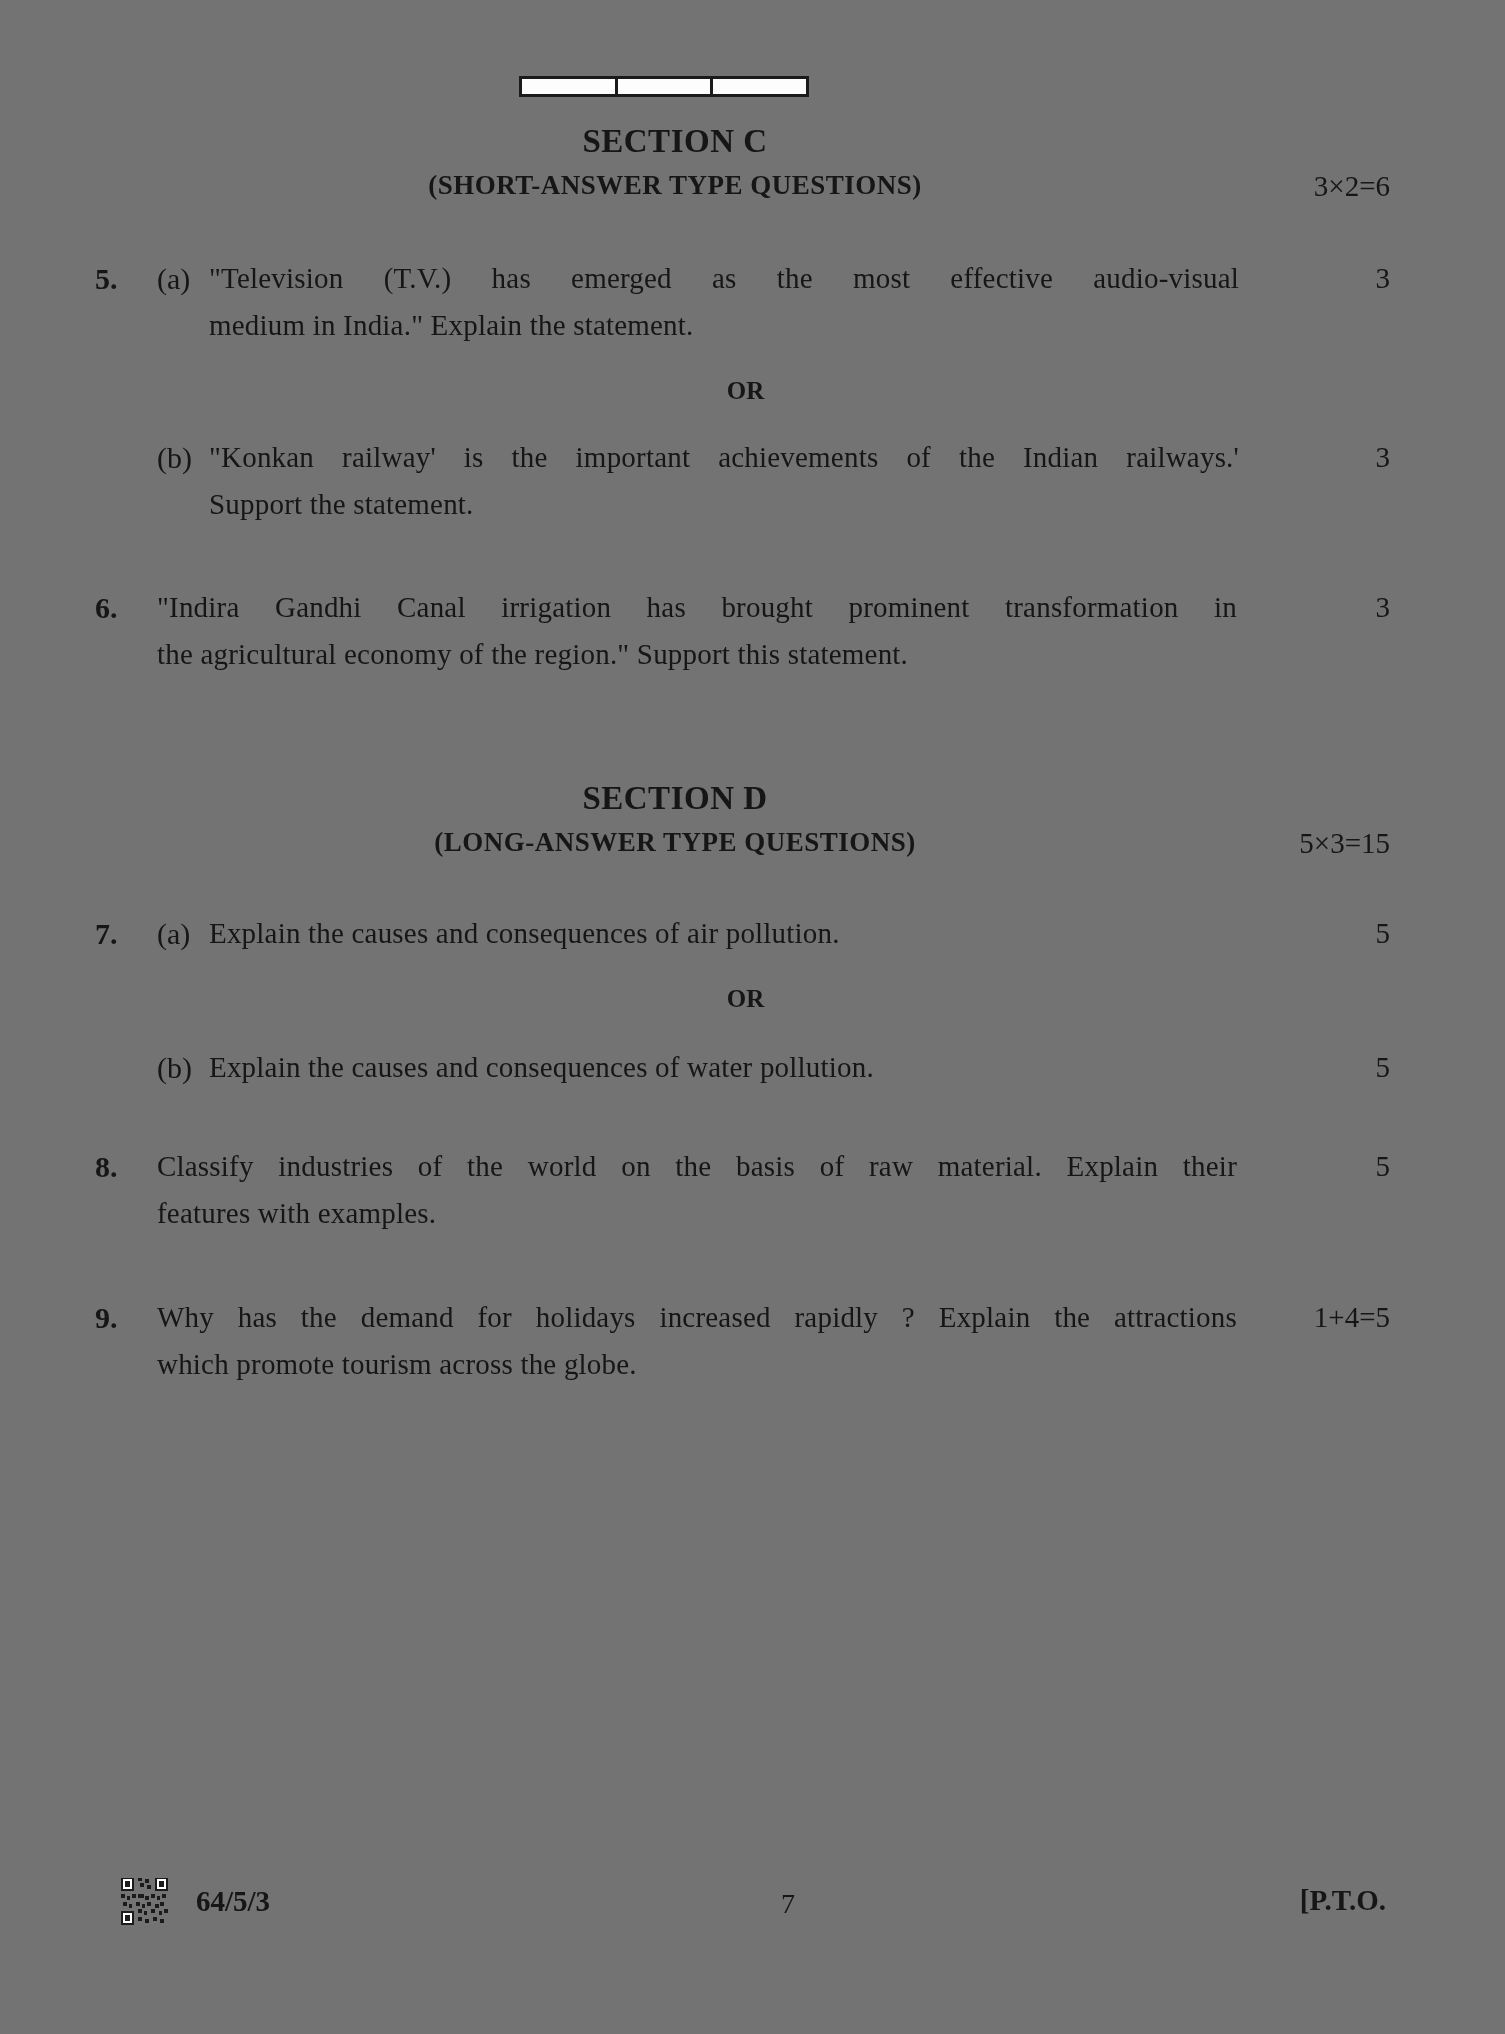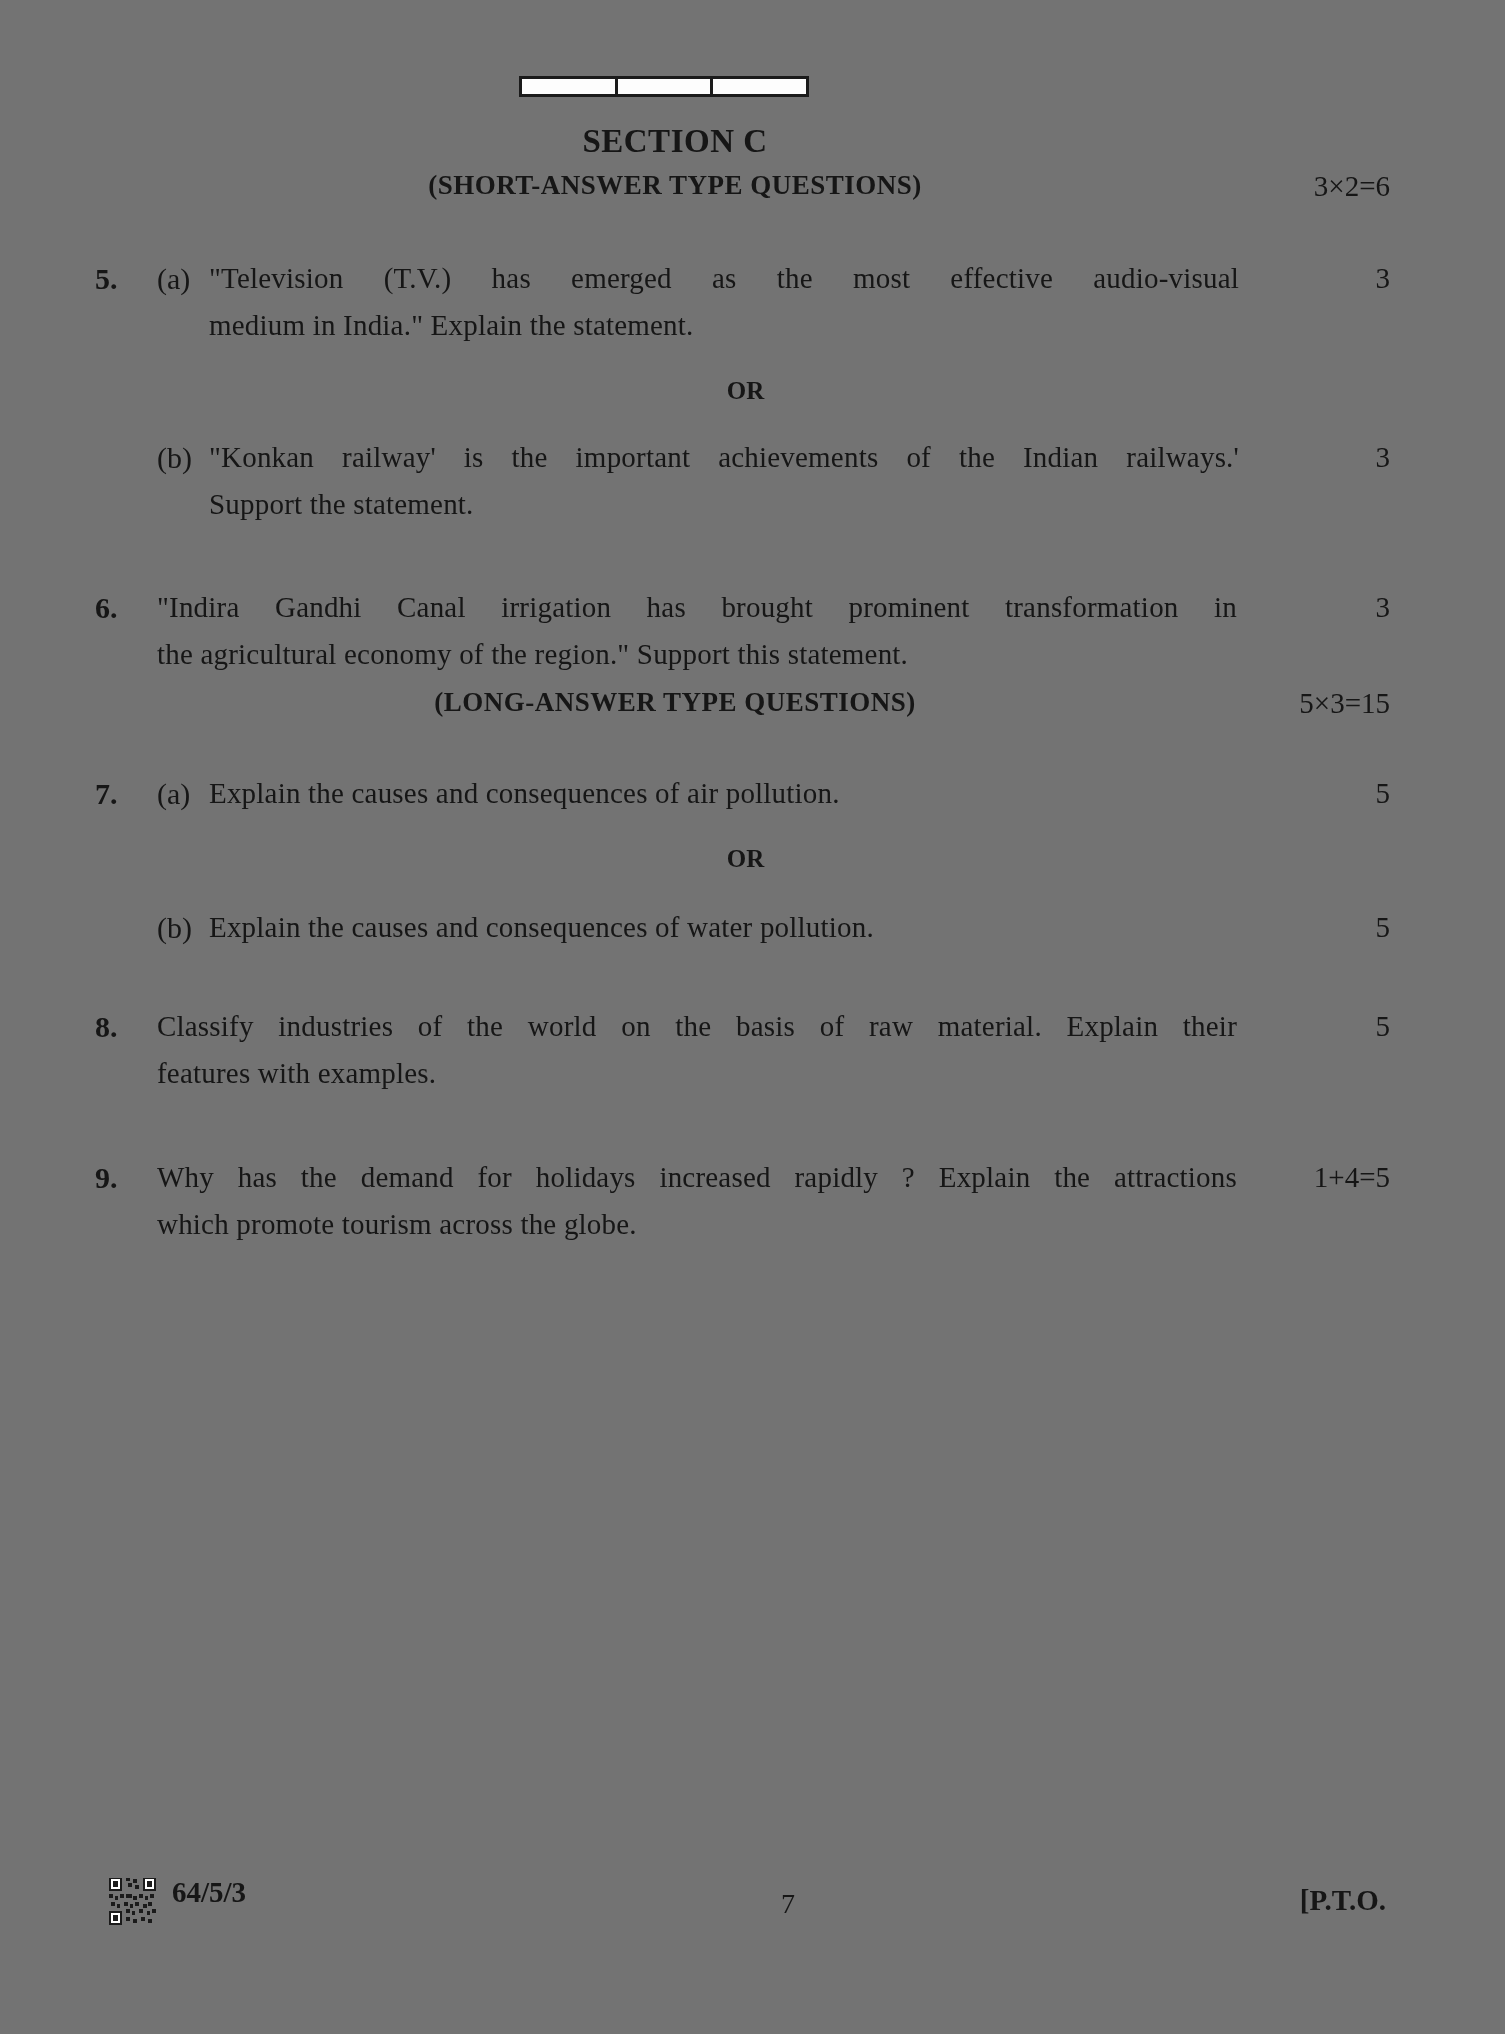--- a/index.html
+++ b/index.html
@@ -86,22 +86,22 @@
   .mt-q8  { margin-top:52px; }
   .mt-q9  { margin-top:57px; }
 
   
   .footer {
     position:absolute;
     left:95px; right:115px; top:1876px;
     height:60px;
   }
   .footer-left {
-    position:absolute; left:14px; top:0;
-    display:flex; align-items:flex-start; gap:16px;
+    position:absolute; left:26px; top:0;
+    display:flex; align-items:center; gap:28px;
   }
   .paper-code { font-weight:bold; font-size:29px; }
   .footer-page {
     position:absolute; left:686px; top:12px;
     font-size:28px;
   }
   .footer-right {
     position:absolute; right:4px; top:8px;
     font-weight:bold; font-size:29px;
   }
@@ -149,20 +149,21 @@
 
     <div class="row mt-q6">
       <div class="qnum">6.</div>
       <div class="qtext qtext-wide">
         <div class="qline jl">"Indira Gandhi Canal irrigation has brought prominent transformation in</div>
         <div class="qline">the agricultural economy of the region." Support this statement.</div>
       </div>
       <div class="marks">3</div>
     </div>
 
+    <div class="section-head mt-secD">SECTION D</div>
     <div class="section-subrow">
       <div class="section-sub">(LONG-ANSWER TYPE QUESTIONS)</div>
       <div class="section-marks">5×3=15</div>
     </div>
 
     <div class="row mt-q7">
       <div class="qnum">7.</div>
       <div class="qletter">(a)</div>
       <div class="qtext">
         <div class="qline">Explain the causes and consequences of air pollution.</div>

